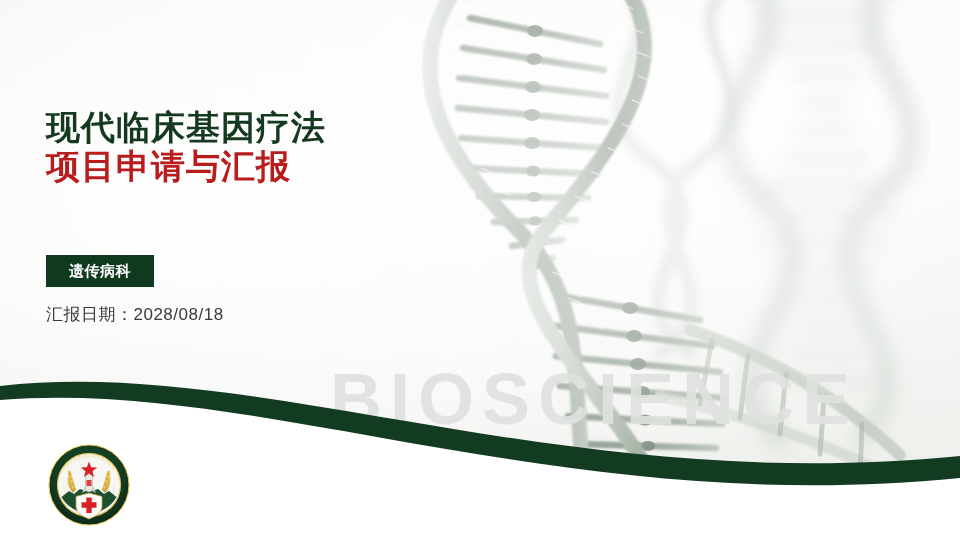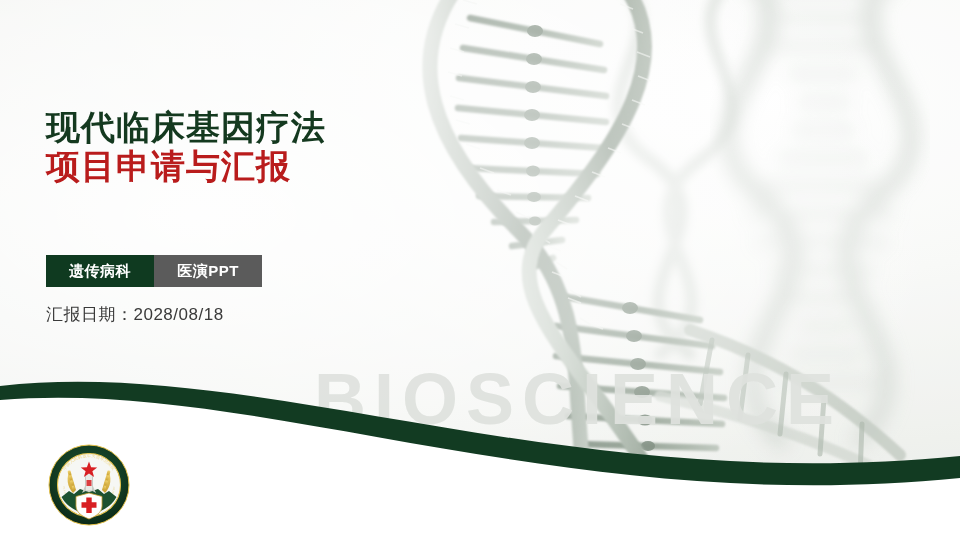--- a/index.html
+++ b/index.html
@@ -23,39 +23,39 @@
       linear-gradient(105deg,#f5f6f3 0%,#eef0ec 55%,#e8ebe6 100%);
   }
   .bg-vignette{
     position:absolute;inset:0;
     background:radial-gradient(115% 100% at 20% 40%, rgba(255,255,255,.92) 0%, rgba(255,255,255,.55) 40%, rgba(255,255,255,0) 70%);
   }
   .photo-svg{position:absolute;top:0;left:0;width:960px;height:540px;}
 
   
   .watermark{
-    position:absolute;left:314px;top:358px;
+    position:absolute;left:330px;top:358px;
     font-size:72px;font-weight:700;letter-spacing:8px;
     color:#dfe2de;opacity:.92;white-space:nowrap;
     font-family:"Liberation Sans","DejaVu Sans",sans-serif;
   }
 
   
   .sweep{position:absolute;left:0;top:330px;width:960px;height:210px;}
 
   
   .title-block{position:absolute;left:46px;top:108px;}
   .title-line{
     font-size:34px;font-weight:700;line-height:1.16;letter-spacing:1px;
     margin:0;white-space:nowrap;
   }
   .title-line.l1{color:#14391f;}
   .title-line.l2{color:#b91c1c;}
 
-  .badges{position:absolute;left:46px;top:255px;display:flex;text-align:center;}
+  .badges{position:absolute;left:46px;top:255px;display:flex;gap:14px;text-align:center;}
   .badge{
     height:32px;min-width:108px;padding:0 14px;
     display:flex;align-items:center;justify-content:center;
     color:#ffffff;font-size:15px;font-weight:700;letter-spacing:.5px;
     box-sizing:border-box;
   }
   .badge.green{background:#0f3a20;}
   .badge.gray{background:#5b5b5b;}
 
   .date-line{
@@ -249,21 +249,20 @@
     <path d="M0,56 C260,26 560,166 960,126 L960,148 C560,188 260,48 0,70 Z" fill="#123b22"></path>
   </svg>
 
   <div class="title-block">
     <div class="title-line l1">现代临床基因疗法</div>
     <div class="title-line l2">项目申请与汇报</div>
   </div>
 
   <div class="badges">
     <div class="badge green">遗传病科</div>
-    <div class="badge gray">医演PPT</div>
   </div>
 
   <div class="date-line">汇报日期：2028/08/18</div>
 
   <svg class="emblem" viewBox="0 0 84 84">
     <defs>
       <radialGradient id="ringGrad" cx="50%" cy="40%" r="62%">
         <stop offset="0%" stop-color="#1d5430"></stop>
         <stop offset="70%" stop-color="#123b22"></stop>
         <stop offset="100%" stop-color="#0b2716"></stop>

